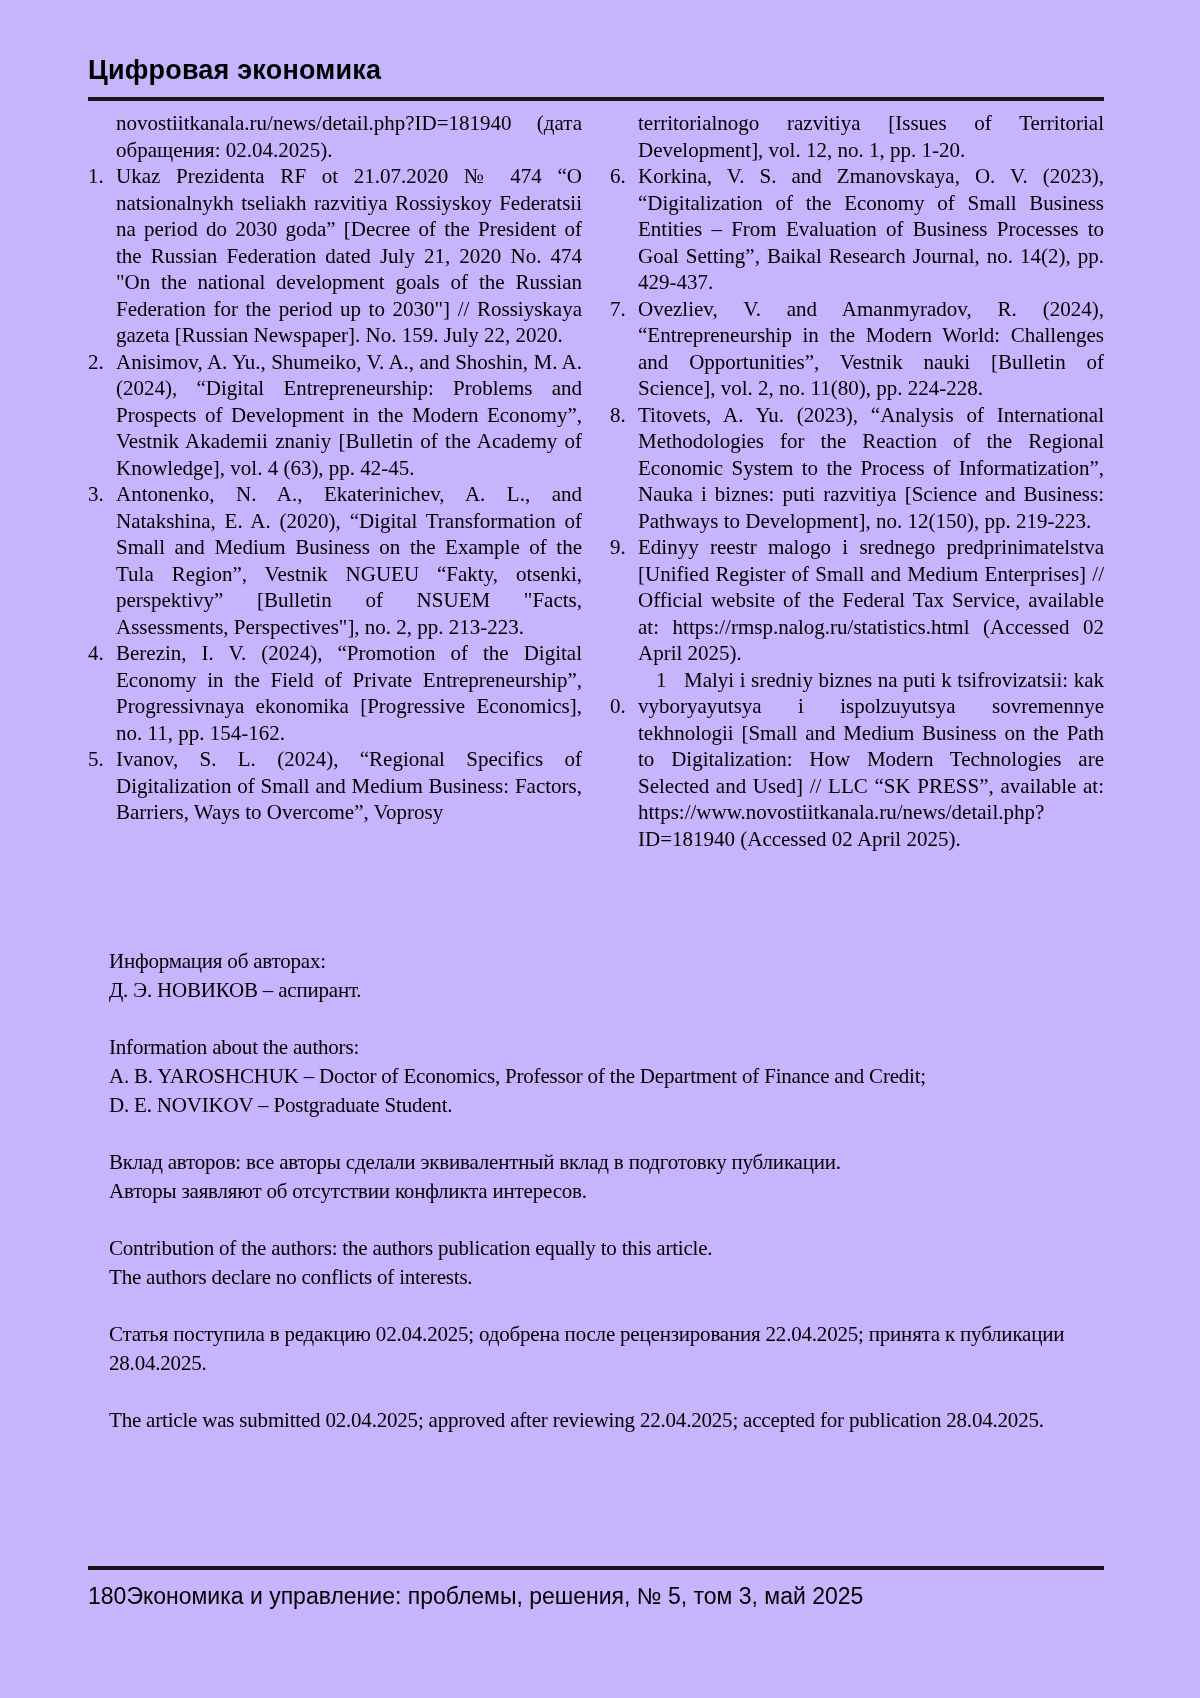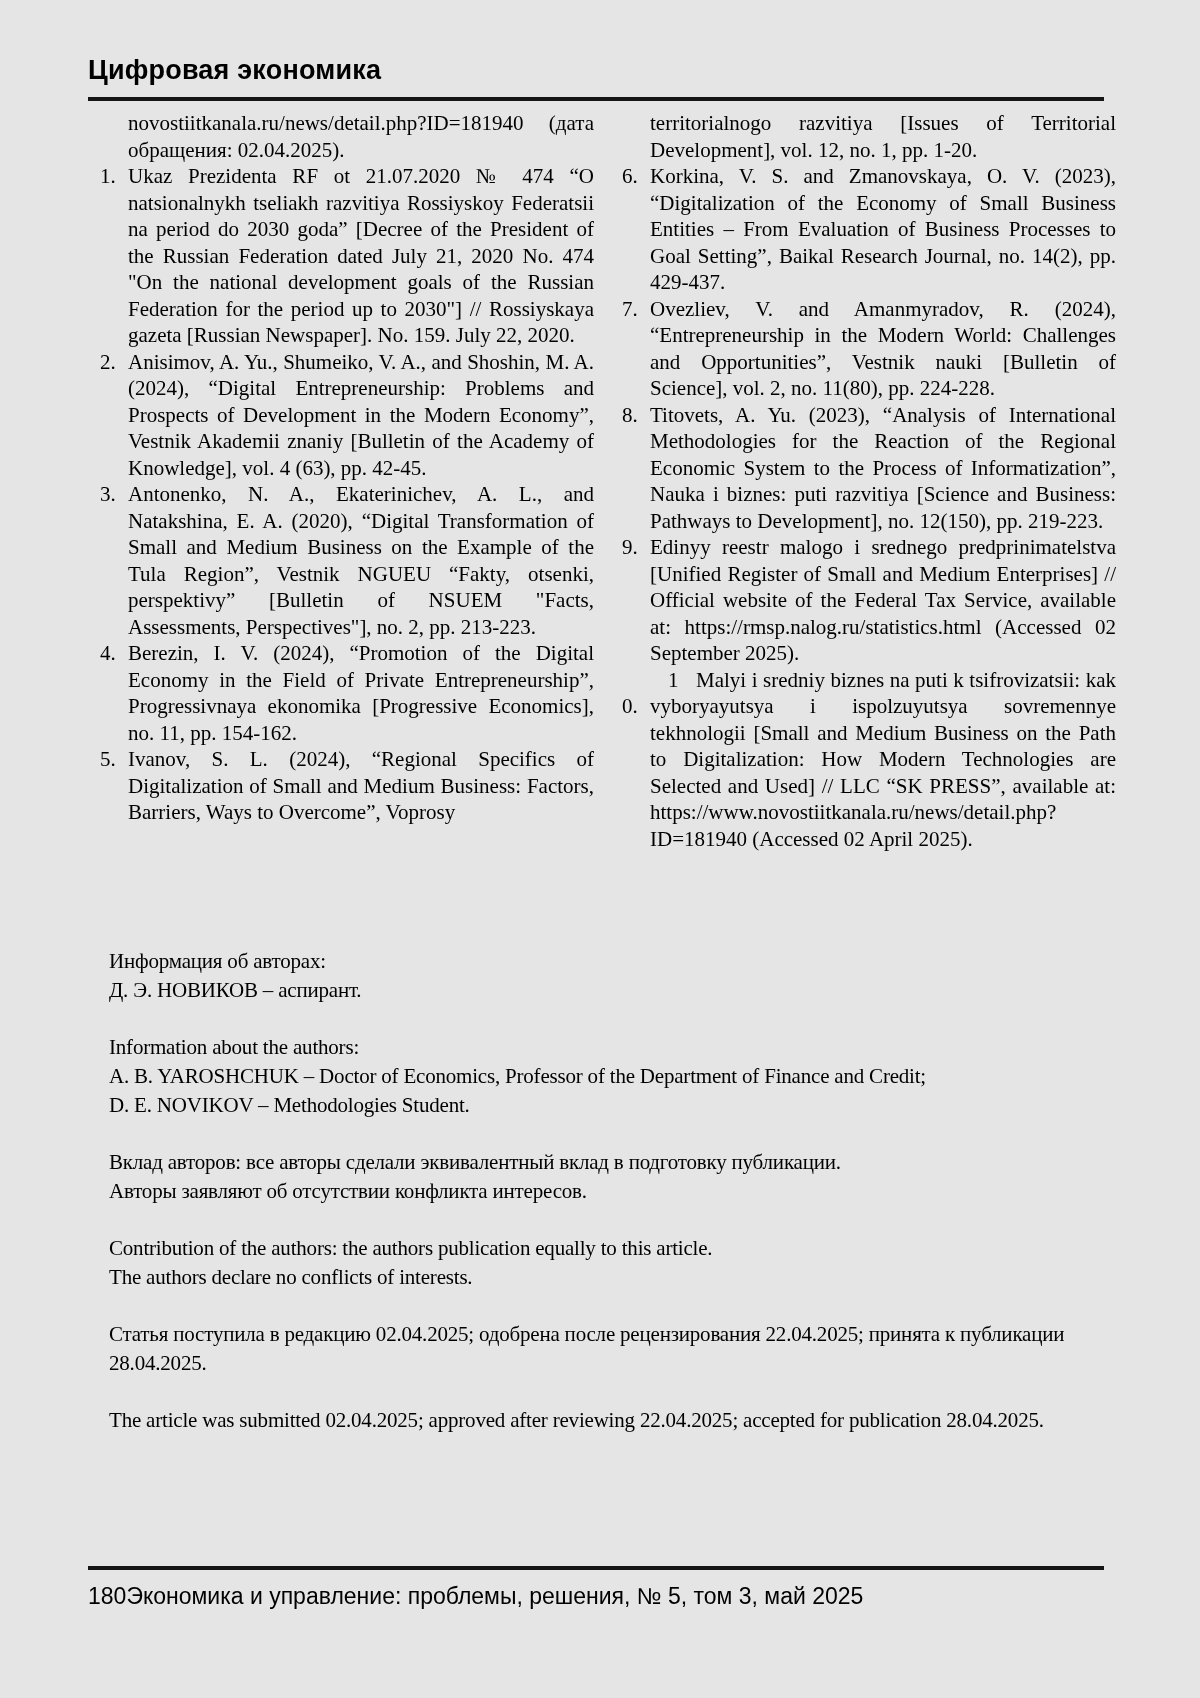--- a/index.html
+++ b/index.html
@@ -1,40 +1,40 @@
 <!DOCTYPE html>
 <html><head>
 <meta charset="utf-8">
 <style>
   html, body { margin: 0; padding: 0; background: #ffffff; }
   .page {
     position: relative;
     width: 1200px;
     height: 1698px;
-    background: #e5e5e5;
+    background: #c4b5fd;
     color: #000000;
     font-family: "Liberation Serif", "DejaVu Serif", serif;
     overflow: hidden;
   }
 
   
   .page-header { position: absolute; left: 88px; top: 54px; width: 1016px; }
   .running-head {
     font-family: "Liberation Sans", "DejaVu Sans", sans-serif;
     font-weight: bold;
     font-size: 27px;
     line-height: 32px;
     letter-spacing: 0.2px;
   }
   .head-rule { margin-top: 11px; height: 4px; background: #161616; }
 
   
   .columns {
     position: absolute;
-    left: 100px;
+    left: 88px;
     top: 110px;
     width: 1016px;
     display: flex;
     gap: 28px;
     justify-content: flex-end;
   }
   .col { width: 494px; font-size: 21px; line-height: 26.5px; }
   .refs-heading {
     font-size: 21px;
     line-height: 26.5px;
@@ -120,40 +120,40 @@
       <div class="ref">
         <span class="ref-num">6.</span><span class="ref-text">Korkina, V. S. and Zmanovskaya, O. V. (2023), “Digitalization of the Economy of Small Business Entities – From Evaluation of Business Processes to Goal Setting”, Baikal Research Journal, no. 14(2), pp. 429-437.</span>
       </div>
       <div class="ref">
         <span class="ref-num">7.</span><span class="ref-text">Ovezliev, V. and Amanmyradov, R. (2024), “Entrepreneurship in the Modern World: Challenges and Opportunities”, Vestnik nauki [Bulletin of Science], vol. 2, no. 11(80), pp. 224-228.</span>
       </div>
       <div class="ref">
         <span class="ref-num">8.</span><span class="ref-text">Titovets, A. Yu. (2023), “Analysis of International Methodologies for the Reaction of the Regional Economic System to the Process of Informatization”, Nauka i biznes: puti razvitiya [Science and Business: Pathways to Development], no. 12(150), pp. 219-223.</span>
       </div>
       <div class="ref">
-        <span class="ref-num">9.</span><span class="ref-text">Edinyy reestr malogo i srednego predprinimatelstva [Unified Register of Small and Medium Enterprises] // Official website of the Federal Tax Service, available at: https://rmsp.nalog.ru/statistics.html (Accessed 02 September 2025).</span>
+        <span class="ref-num">9.</span><span class="ref-text">Edinyy reestr malogo i srednego predprinimatelstva [Unified Register of Small and Medium Enterprises] // Official website of the Federal Tax Service, available at: https://rmsp.nalog.ru/statistics.html (Accessed 02 April 2025).</span>
       </div>
       <div class="ref ref-10">
         <span class="ref-num">10.</span><span class="ref-text">Malyi i sredniy biznes na puti k tsifrovizatsii: kak vyboryayutsya i ispolzuyutsya sovremennye tekhnologii [Small and Medium Business on the Path to Digitalization: How Modern Technologies are Selected and Used] // LLC “SK PRESS”, available at: https://www.novostiitkanala.ru/news/detail.php?ID=181940 (Accessed 02 April 2025).</span>
       </div>
     </section>
 
   </main>
 
   <section class="info">
 
     <div class="block">
       <div class="line">Информация об авторах:</div>
       <div class="line">Д. Э. НОВИКОВ – аспирант.</div>
     </div>
 
     <div class="block">
       <div class="line">Information about the authors:</div>
       <div class="line">A. B. YAROSHCHUK – Doctor of Economics, Professor of the Department of Finance and Credit;</div>
-      <div class="line">D. E. NOVIKOV – Methodologies Student.</div>
+      <div class="line">D. E. NOVIKOV – Postgraduate Student.</div>
     </div>
 
     <div class="block">
       <div class="line">Вклад авторов: все авторы сделали эквивалентный вклад в подготовку публикации.</div>
       <div class="line">Авторы заявляют об отсутствии конфликта интересов.</div>
     </div>
 
     <div class="block">
       <div class="line">Contribution of the authors: the authors publication equally to this article.</div>
       <div class="line">The authors declare no conflicts of interests.</div>

